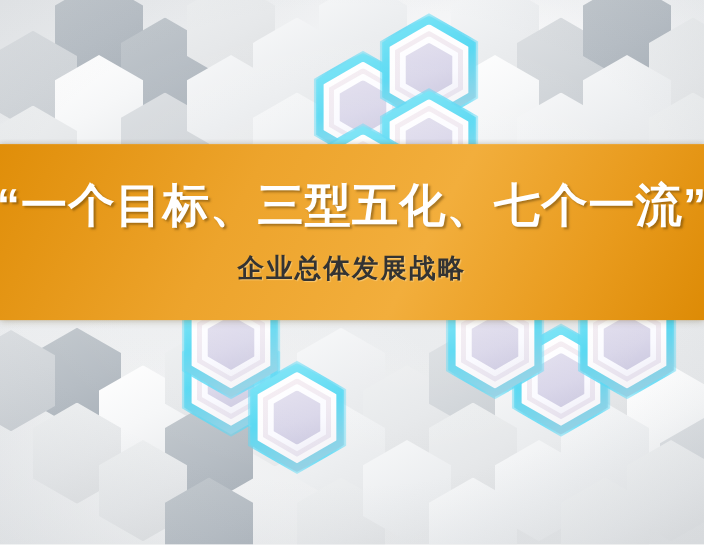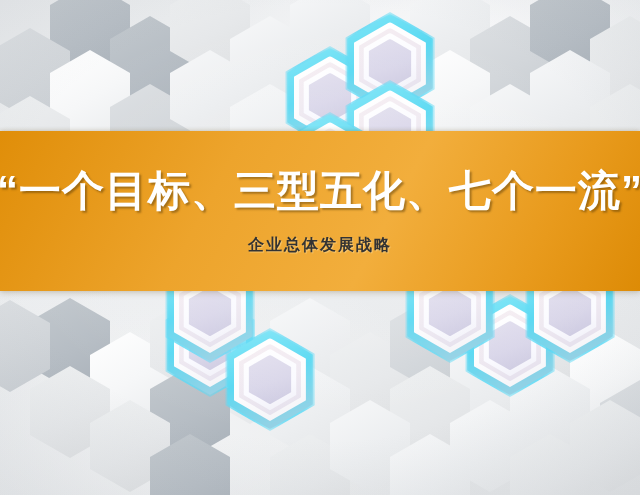--- a/index.html
+++ b/index.html
@@ -139,21 +139,21 @@
     line-height: 1.1;
     white-space: nowrap;
     text-shadow: 2px 2px 2px rgba(70,45,5,0.42);
     padding-bottom: 4px;
   }
 
   .banner-subtitle {
     margin: 0;
     margin-top: 18px;
     color: #333333;
-    font-size: 16px;
+    font-size: 24px;
     font-weight: bold;
     letter-spacing: 2px;
     line-height: 1.1;
     white-space: nowrap;
     text-shadow: 1px 1px 1px rgba(255,224,160,0.55);
   }
 </style>
 </head>
 <body>
 

